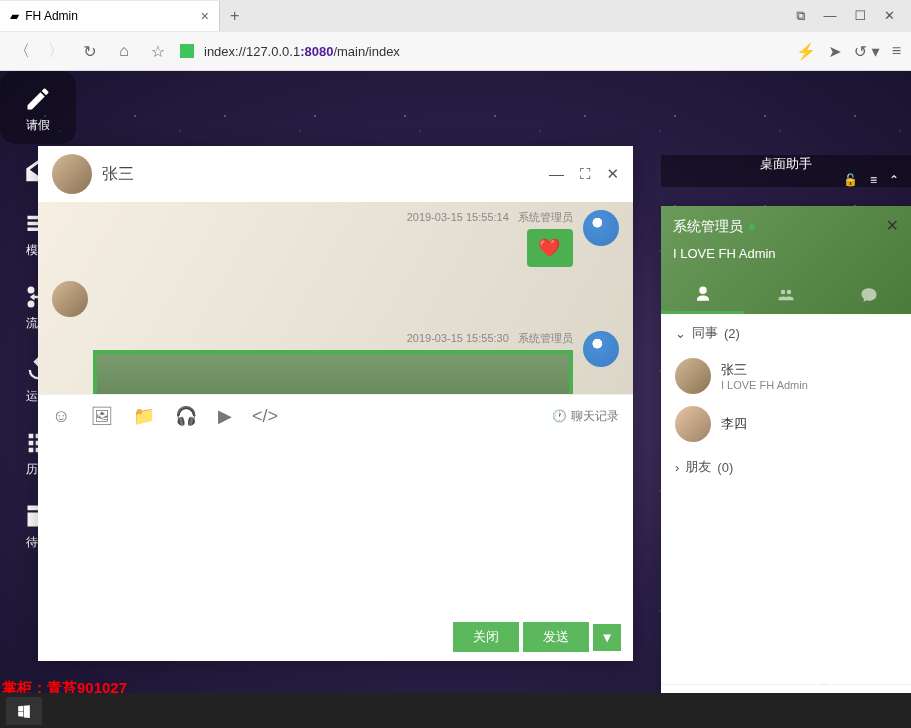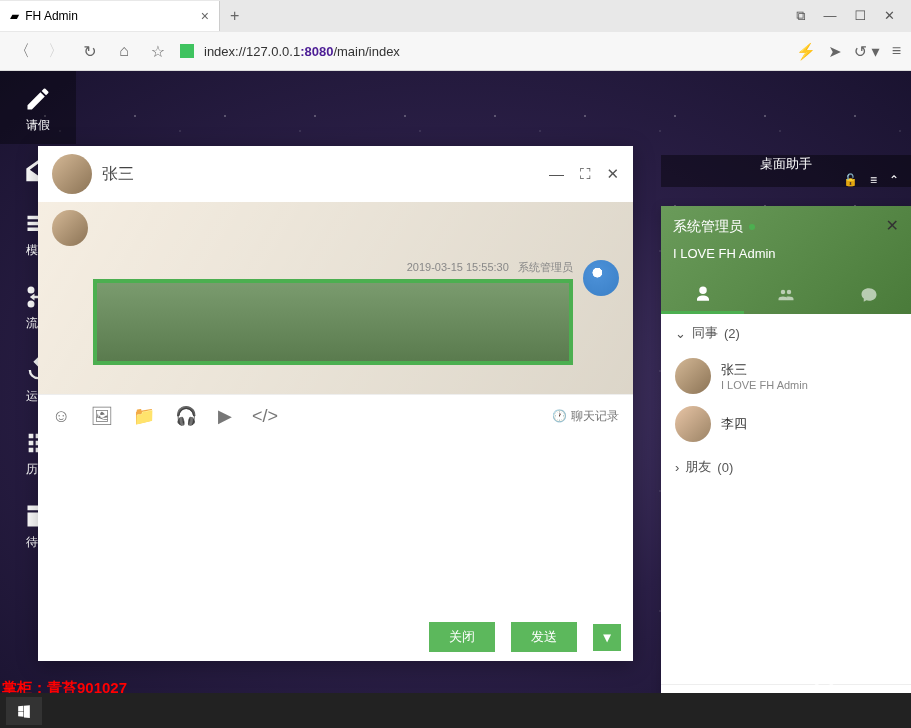--- a/index.html
+++ b/index.html
@@ -21,21 +21,21 @@
     .url-text .port { color: #4c1d95; font-weight: bold; }
     .addr-right { margin-left: auto; display: flex; gap: 12px; align-items: center; color: #666; }
     .bolt { color: #4dbf4d; }
     
     
     .main-area { position: relative; height: 657px; background: radial-gradient(ellipse at center, #4a3b6b 0%, #2b1f47 50%, #1a1330 100%); }
     .main-area::before { content:""; position:absolute; inset:0; background-image: radial-gradient(white 1px, transparent 1px), radial-gradient(rgba(255,255,255,0.4) 1px, transparent 1px); background-size: 90px 90px, 120px 120px; opacity: 0.25; }
     
     
     .left-sidebar { position: absolute; left: 0; top: 0; width: 76px; height: 100%; }
-    .sidebar-item { display: flex; flex-direction: column; align-items: center; justify-content: center; padding: 14px 0 10px; color: #fff; font-size: 12px; gap: 4px; }
+    .sidebar-item { display: flex; flex-direction: column; align-items: center; justify-content: center; padding: 14px 0 10px; color: #fff; font-size: 12px; gap: 4px; border-radius: 15px; }
     .sidebar-item.active { background: rgba(0,0,0,0.35); }
     .sidebar-icon { width: 28px; height: 28px; display: flex; align-items: center; justify-content: center; fill: #fff; }
     
     
     .chat-window { position: absolute; left: 38px; top: 75px; width: 595px; height: 515px; background: #fff; box-shadow: 0 4px 20px rgba(0,0,0,0.3); display: flex; flex-direction: column; }
     .chat-header { height: 56px; display: flex; align-items: center; padding: 0 14px; gap: 10px; }
     .chat-avatar { width: 40px; height: 40px; border-radius: 50%; background: linear-gradient(135deg, #d4b896, #8b7355); }
     .chat-title { font-size: 16px; color: #444; }
     .chat-header-controls { margin-left: auto; display: flex; gap: 16px; color: #555; font-size: 15px; }
     .chat-body { flex: 1; overflow: hidden; position: relative; padding: 8px 14px; background: linear-gradient(rgba(255,255,255,0.6), rgba(255,255,255,0.6)), linear-gradient(120deg, #e8d5b7 0%, #c8b89a 50%, #a89878 100%); }
@@ -50,21 +50,21 @@
     .msg-meta { font-size: 11px; color: #888; margin-bottom: 4px; }
     .msg-bubble { padding: 8px 12px; border-radius: 4px; font-size: 13px; color: #333; background: #fff; max-width: 400px; }
     .msg-bubble.green { background: #4caf50; }
     .heart { font-size: 18px; }
     .msg-image { width: 480px; height: 86px; background: linear-gradient(#7a9b6e, #5a7b4e); border: 4px solid #4caf50; }
     
     .chat-toolbar { height: 44px; display: flex; align-items: center; padding: 0 14px; gap: 20px; color: #777; border-top: 1px solid #eee; }
     .toolbar-icon { font-size: 18px; }
     .chat-history { margin-left: auto; font-size: 12px; display: flex; align-items: center; gap: 4px; }
     .chat-input { flex: 1; min-height: 50px; }
-    .chat-footer { height: 48px; display: flex; align-items: center; justify-content: flex-end; padding: 0 12px; gap: 16px; }
+    .chat-footer { height: 48px; display: flex; align-items: center; justify-content: flex-end; padding: 0 12px; gap: 4px; }
     .btn { padding: 6px 20px; border: none; color: #fff; font-size: 13px; background: #5cb85c; }
     .btn.close { background: #5cb85c; }
     .btn-dropdown { width: 28px; background: #5cb85c; color: #fff; border: none; padding: 6px 0; }
     
     
     .helper-panel { position: absolute; right: 0; top: 84px; width: 250px; }
     .helper-header { height: 32px; background: rgba(0,0,0,0.4); color: #fff; display: flex; align-items: center; padding: 0 12px; font-size: 13px; flex-direction: column; }
     .helper-header-icons { margin-left: auto; display: flex; gap: 12px; font-size: 12px; }
     
     .contacts-panel { position: absolute; right: 0; top: 135px; width: 250px; height: 520px; background: #fff; box-shadow: 0 2px 10px rgba(0,0,0,0.2); display: flex; flex-direction: column; }
@@ -181,20 +181,27 @@
     <div class="chat-header">
       <div class="chat-avatar avatar-user"></div>
       <div class="chat-title">张三</div>
       <div class="chat-header-controls">
         <span>—</span>
         <span>⛶</span>
         <span>✕</span>
       </div>
     </div>
     <div class="chat-body">
+      <div class="msg-row right">
+        <div class="msg-avatar avatar-admin"></div>
+        <div class="msg-content right">
+          <div class="msg-meta"><span>2019-03-15 15:55:14</span>&nbsp;&nbsp;&nbsp;<span>系统管理员</span></div>
+          <div class="msg-bubble green"><span class="heart">❤️</span></div>
+        </div>
+      </div>
       <div class="msg-row">
         <div class="msg-avatar avatar-user"></div>
       </div>
       <div class="msg-row right">
         <div class="msg-avatar avatar-admin"></div>
         <div class="msg-content right">
           <div class="msg-meta"><span>2019-03-15 15:55:30</span>&nbsp;&nbsp;&nbsp;<span>系统管理员</span></div>
           <div class="msg-image"></div>
         </div>
       </div>

